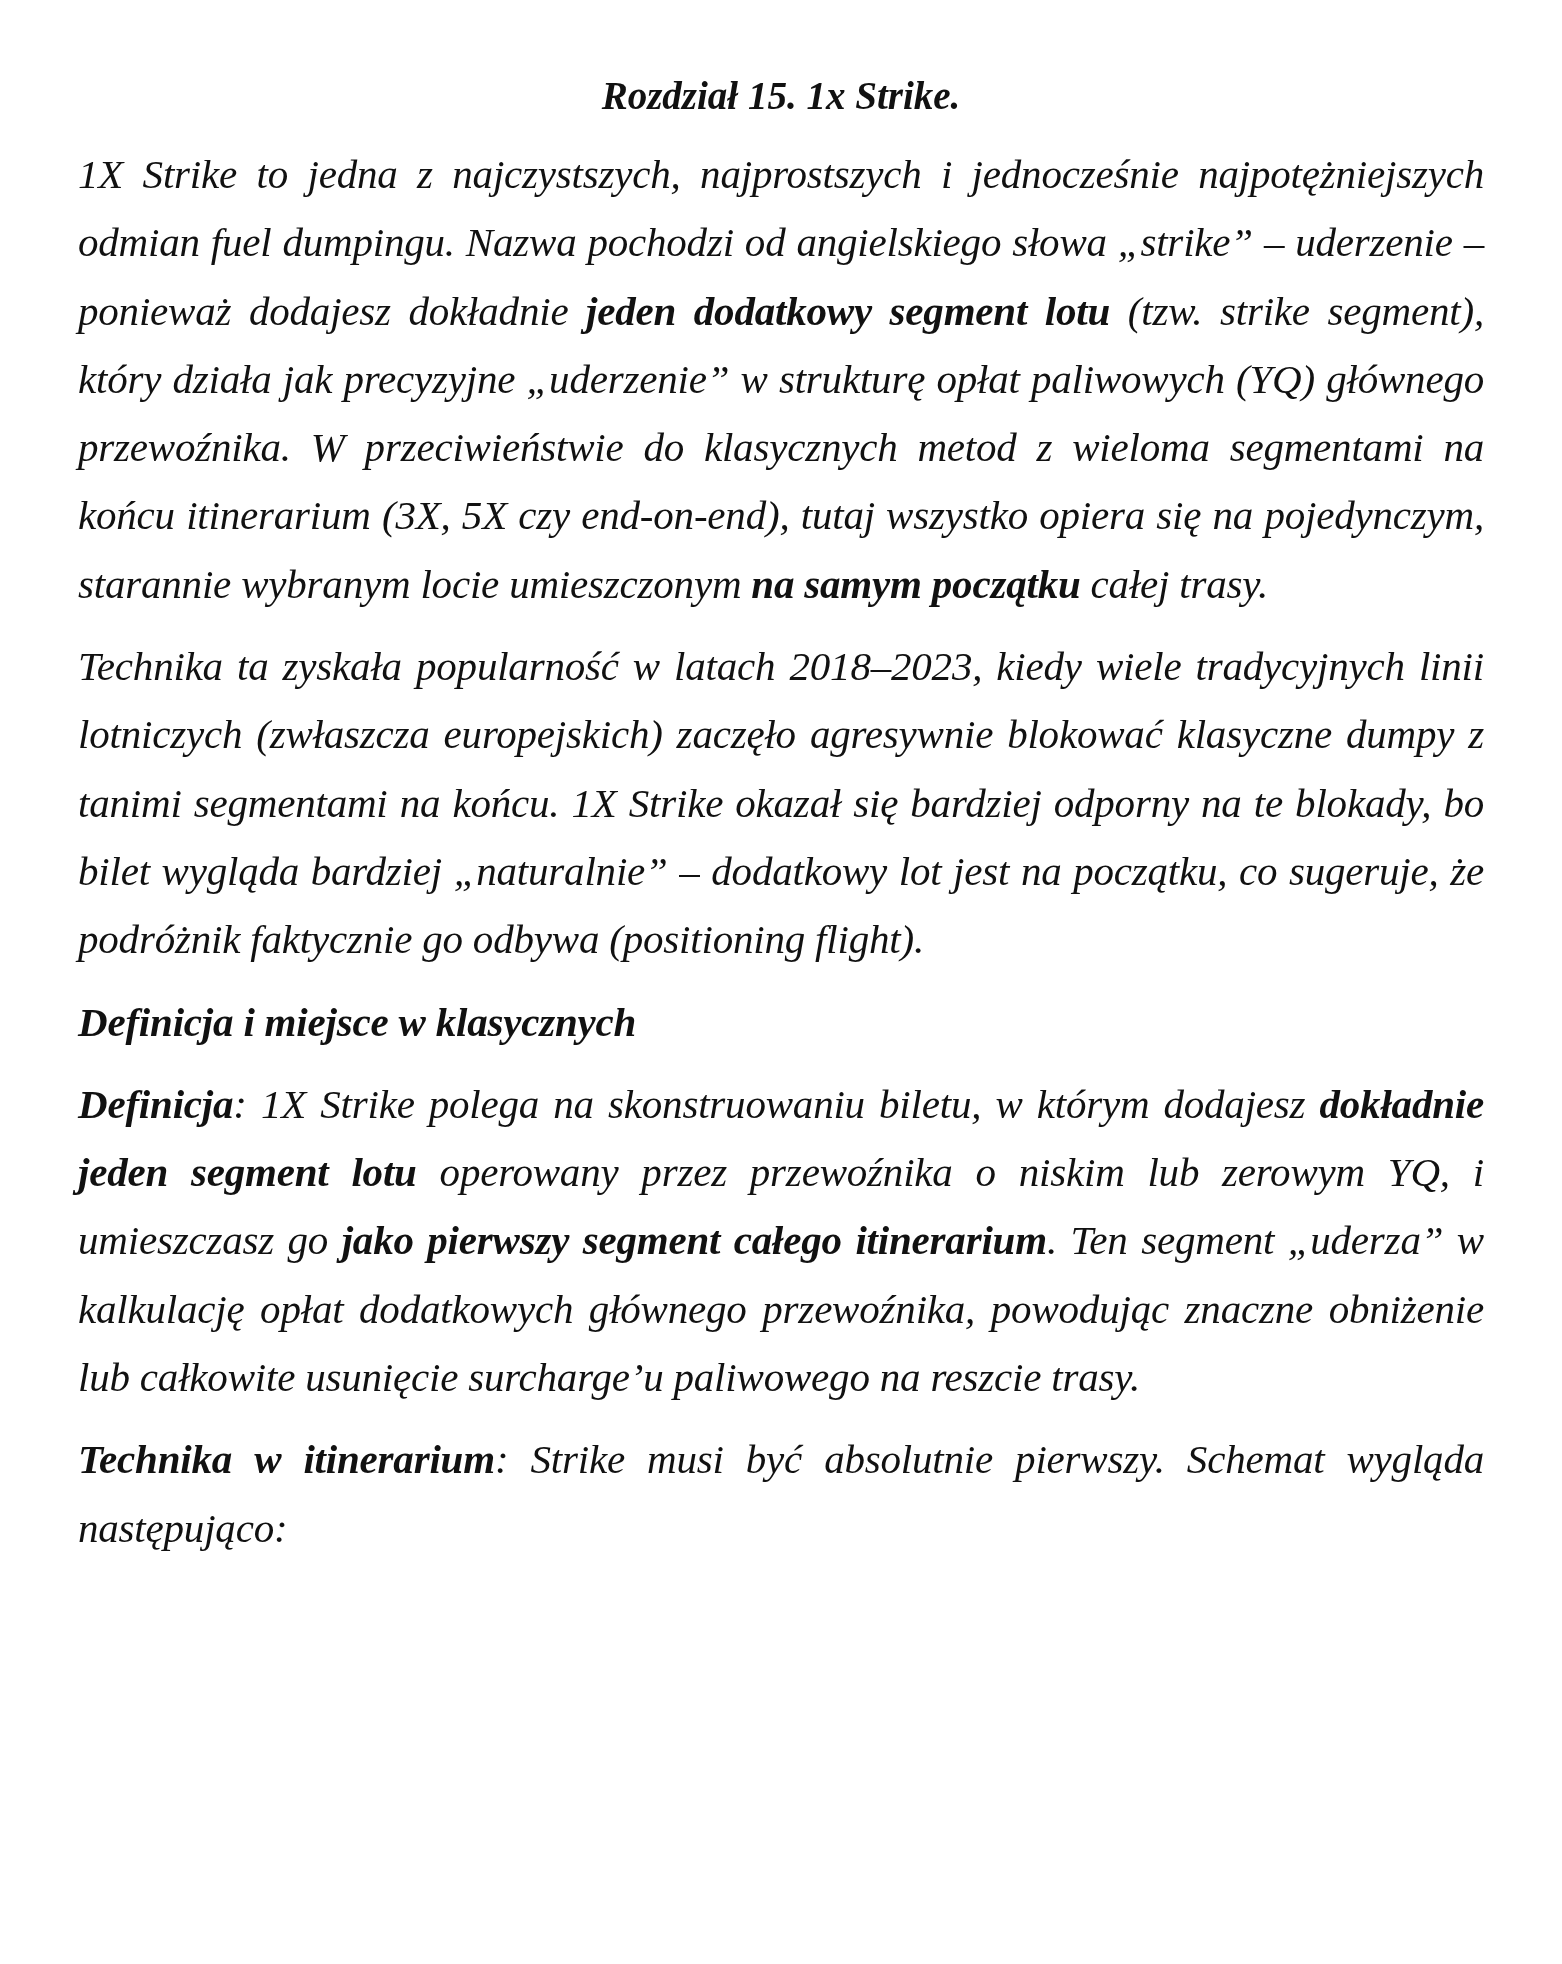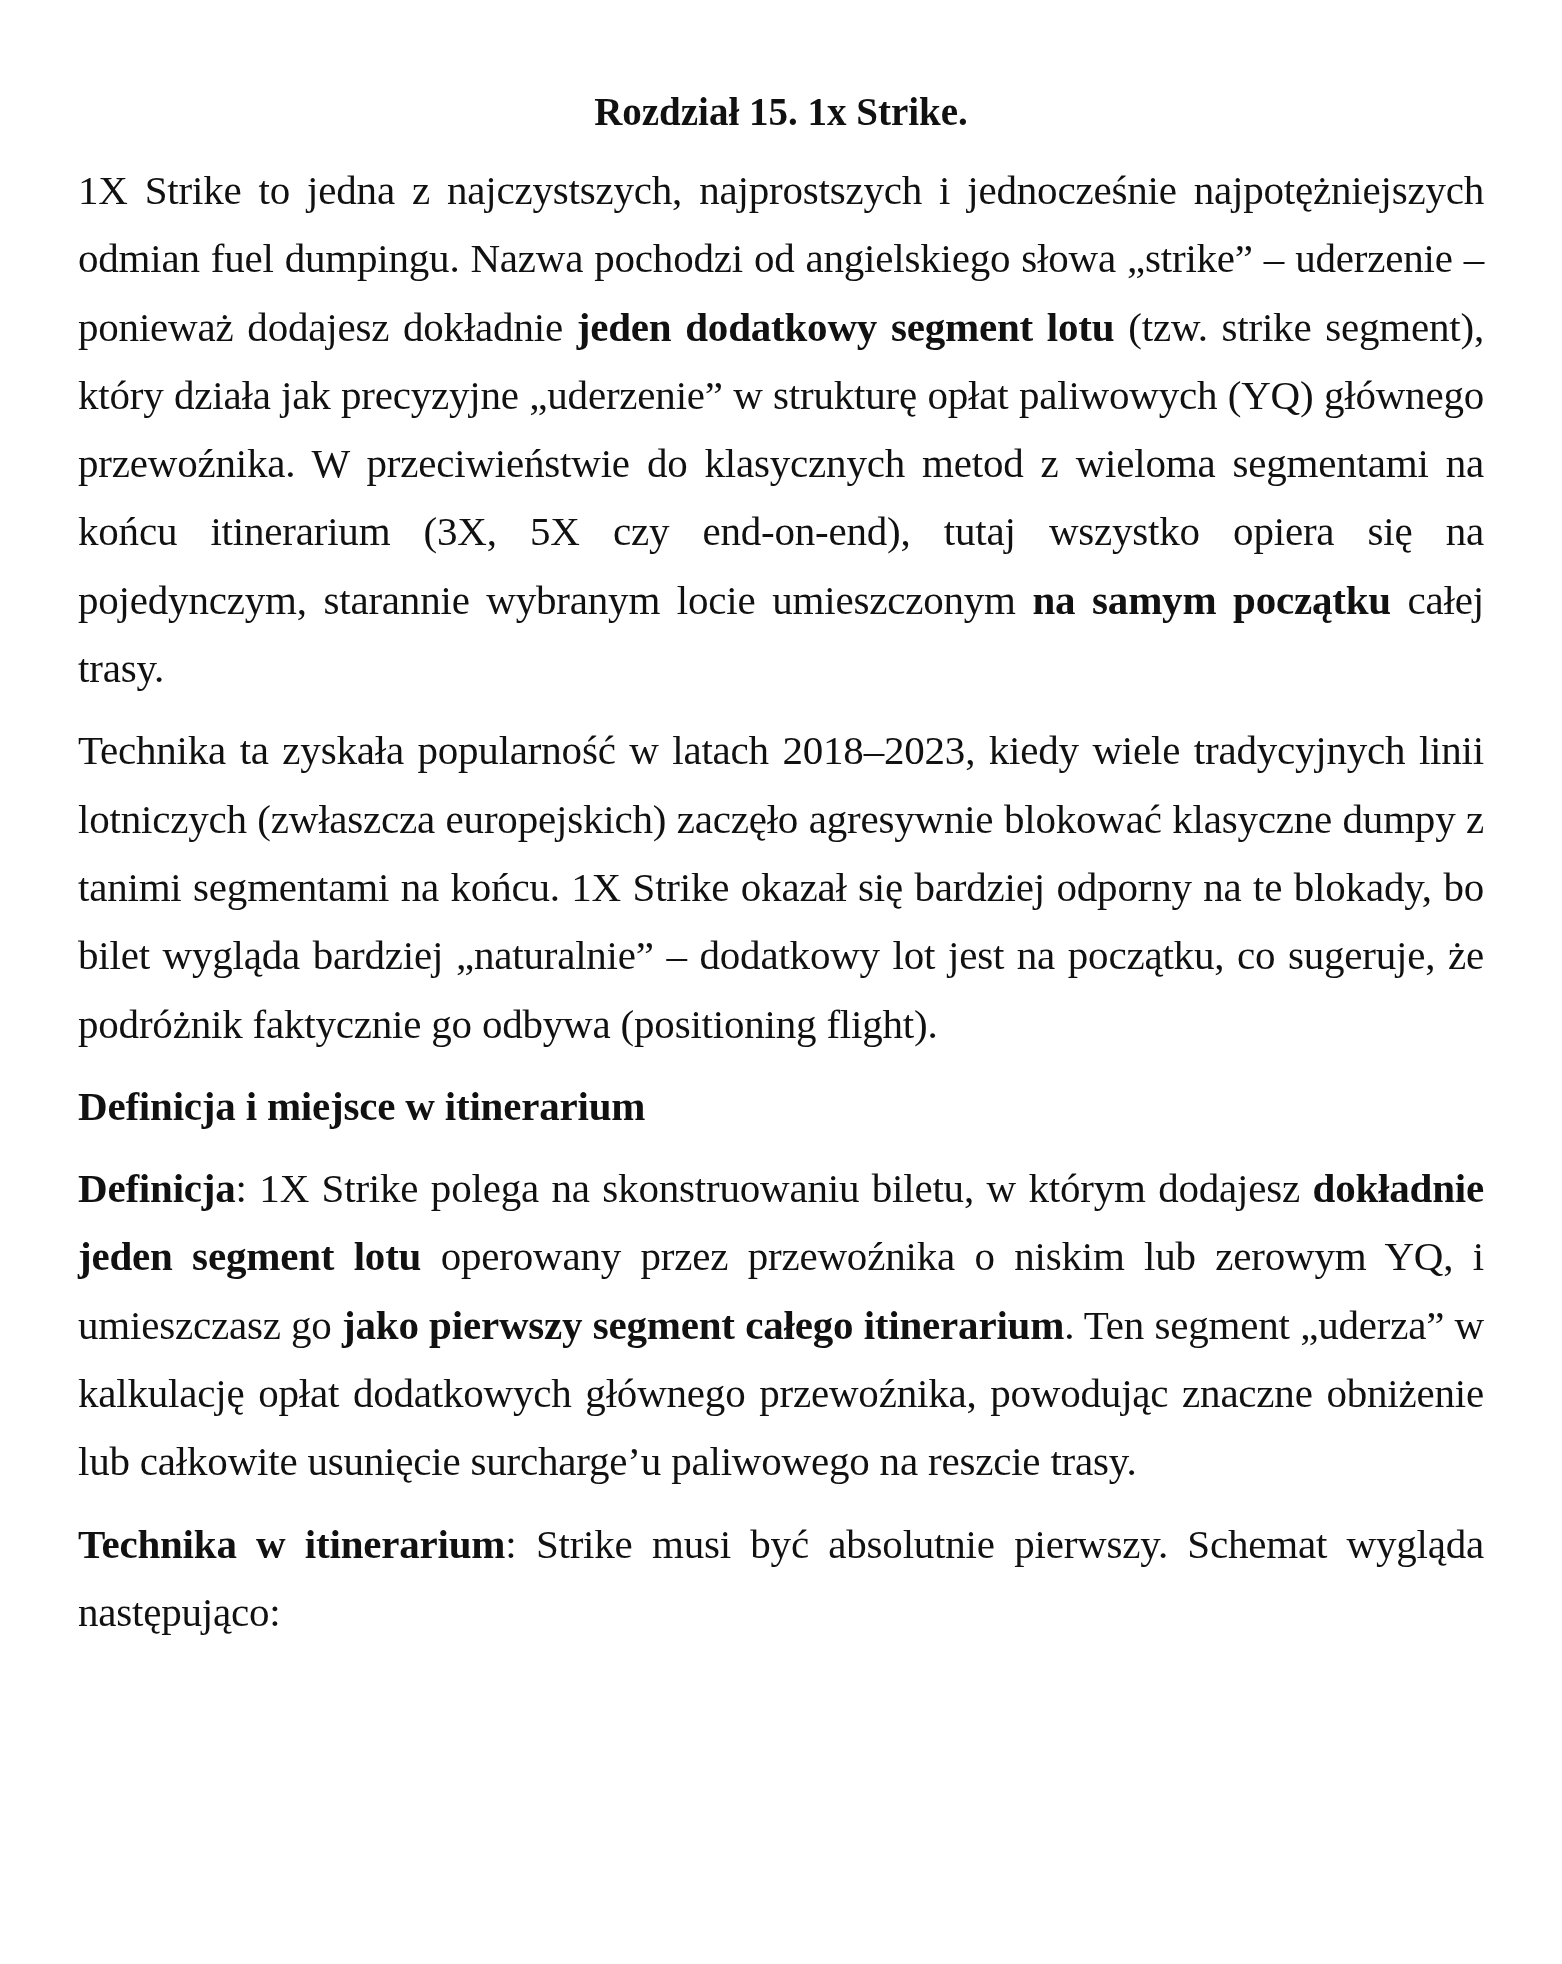--- a/index.html
+++ b/index.html
@@ -11,22 +11,23 @@
     width: 1562px;
     height: 1964px;
     overflow: hidden;
     position: relative;
     color: #111111;
     font-family: "Liberation Serif", "DejaVu Serif", serif;
   }
   .page {
     position: absolute;
     left: 78px;
-    top: 88px;
+    top: 72px;
     width: 1406px;
+    font-style: italic;
   }
   .title {
     text-align: center;
     font-weight: bold;
     font-size: 39px;
     line-height: 48px;
     margin: 0 0 20px 0;
   }
   .para {
     font-size: 41px;
@@ -51,21 +52,21 @@
   <p class="para">
     <span>1X Strike to jedna z najczystszych, najprostszych i jednocześnie najpotężniejszych odmian fuel dumpingu. Nazwa pochodzi od angielskiego słowa „strike” – uderzenie – ponieważ dodajesz dokładnie </span><b>jeden dodatkowy segment lotu</b><span> (tzw. strike segment), który działa jak precyzyjne „uderzenie” w strukturę opłat paliwowych (YQ) głównego przewoźnika. W przeciwieństwie do klasycznych metod z wieloma segmentami na końcu itinerarium (3X, 5X czy end-on-end), tutaj wszystko opiera się na pojedynczym, starannie wybranym locie umieszczonym </span><b>na samym początku</b><span> całej trasy.</span>
   </p>
 
   <p class="para">
     <span>Technika ta zyskała popularność w latach 2018–2023, kiedy wiele tradycyjnych linii lotniczych (zwłaszcza europejskich) zaczęło agresywnie blokować klasyczne dumpy z tanimi segmentami na końcu. 1X Strike okazał się bardziej odporny na te blokady, bo bilet wygląda bardziej „naturalnie” – dodatkowy lot jest na początku, co sugeruje, że podróżnik faktycznie go odbywa (positioning flight).</span>
   </p>
 
 
   <p class="para h">
-    <span>Definicja i miejsce w itinerarium</span>
+    <span>Definicja i miejsce w klasycznych</span>
   </p>
 
   <p class="para">
     <b>Definicja</b><span>: 1X Strike polega na skonstruowaniu biletu, w którym dodajesz </span><b>dokładnie jeden segment lotu</b><span> operowany przez przewoźnika o niskim lub zerowym YQ, i umieszczasz go </span><b>jako pierwszy segment całego itinerarium</b><span>. Ten segment „uderza” w kalkulację opłat dodatkowych głównego przewoźnika, powodując znaczne obniżenie lub całkowite usunięcie surcharge’u paliwowego na reszcie trasy.</span>
   </p>
 
   <p class="para">
     <b>Technika w itinerarium</b><span>: Strike musi być absolutnie pierwszy. Schemat wygląda następująco:</span>
   </p>
 </div>

